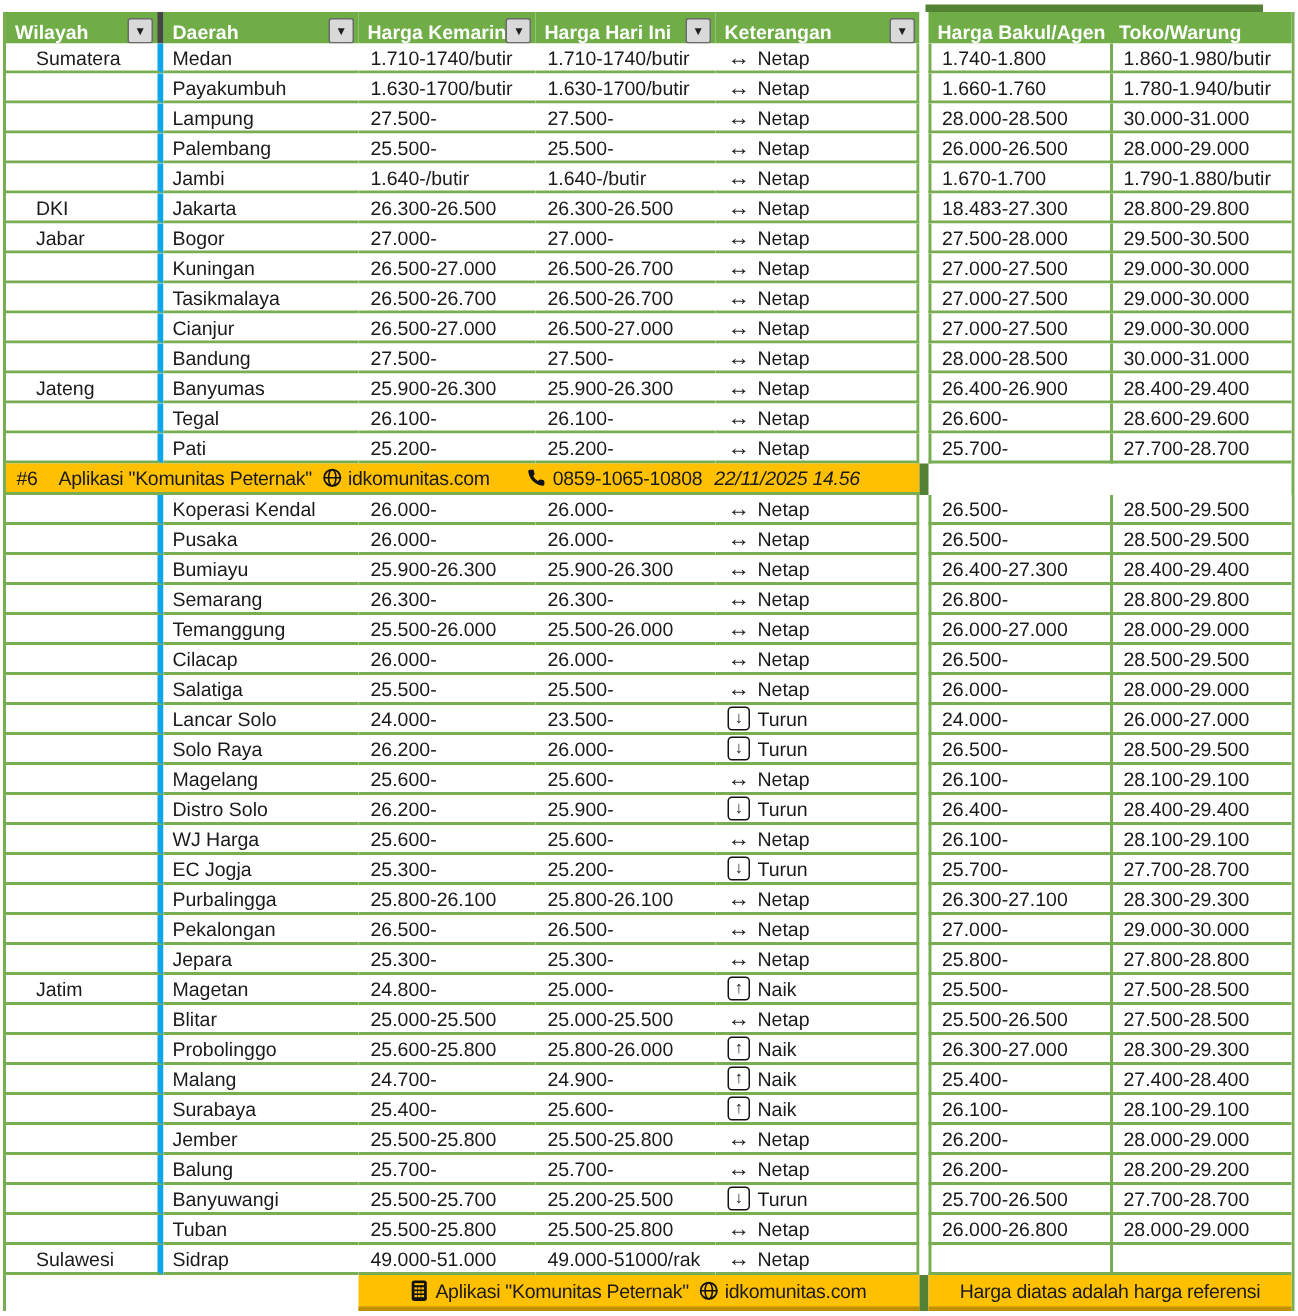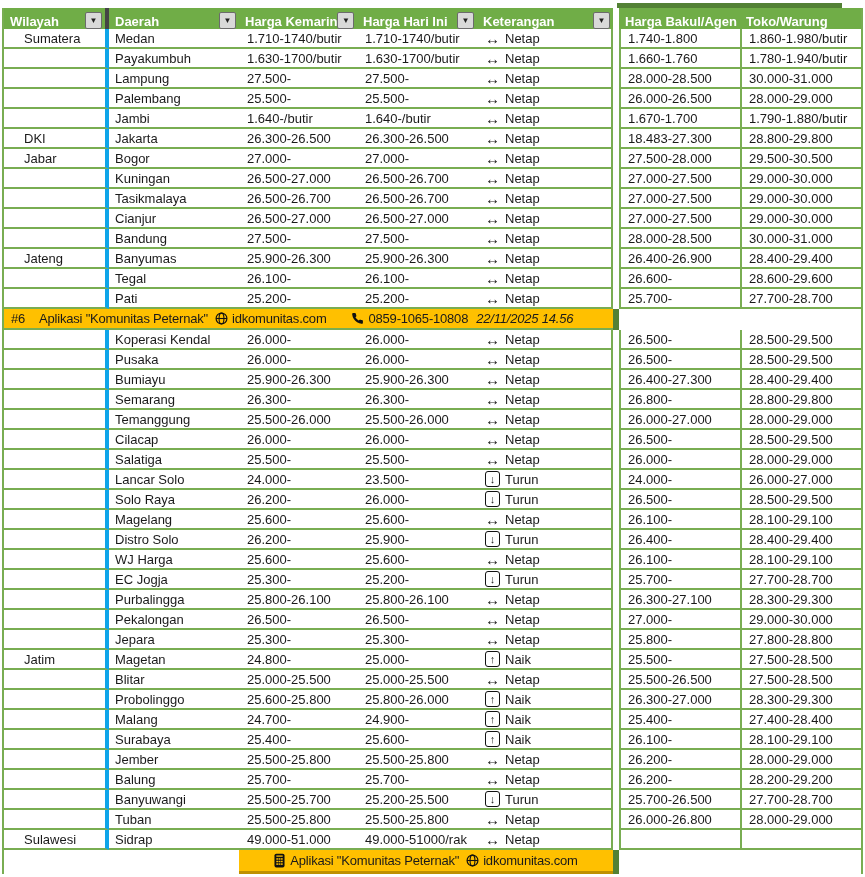--- a/index.html
+++ b/index.html
@@ -1161,16 +1161,17 @@
         <span class="icon-globe">
           <svg width="13" height="13" viewBox="0 0 24 24">
               <circle cx="12" cy="12" r="10" fill="none" stroke="#111" stroke-width="2.2"></circle>
               <ellipse cx="12" cy="12" rx="4.5" ry="10" fill="none" stroke="#111" stroke-width="2"></ellipse>
               <line x1="2" y1="12" x2="22" y2="12" stroke="#111" stroke-width="2"></line>
             </svg>
         </span>
         <span>idkomunitas.com</span>
       </div>
       <div class="footer-gap"></div>
+      <div class="footer-right">Harga diatas adalah harga referensi</div>
     </div>
 
   </div>
 </div>
 
 </body></html>

